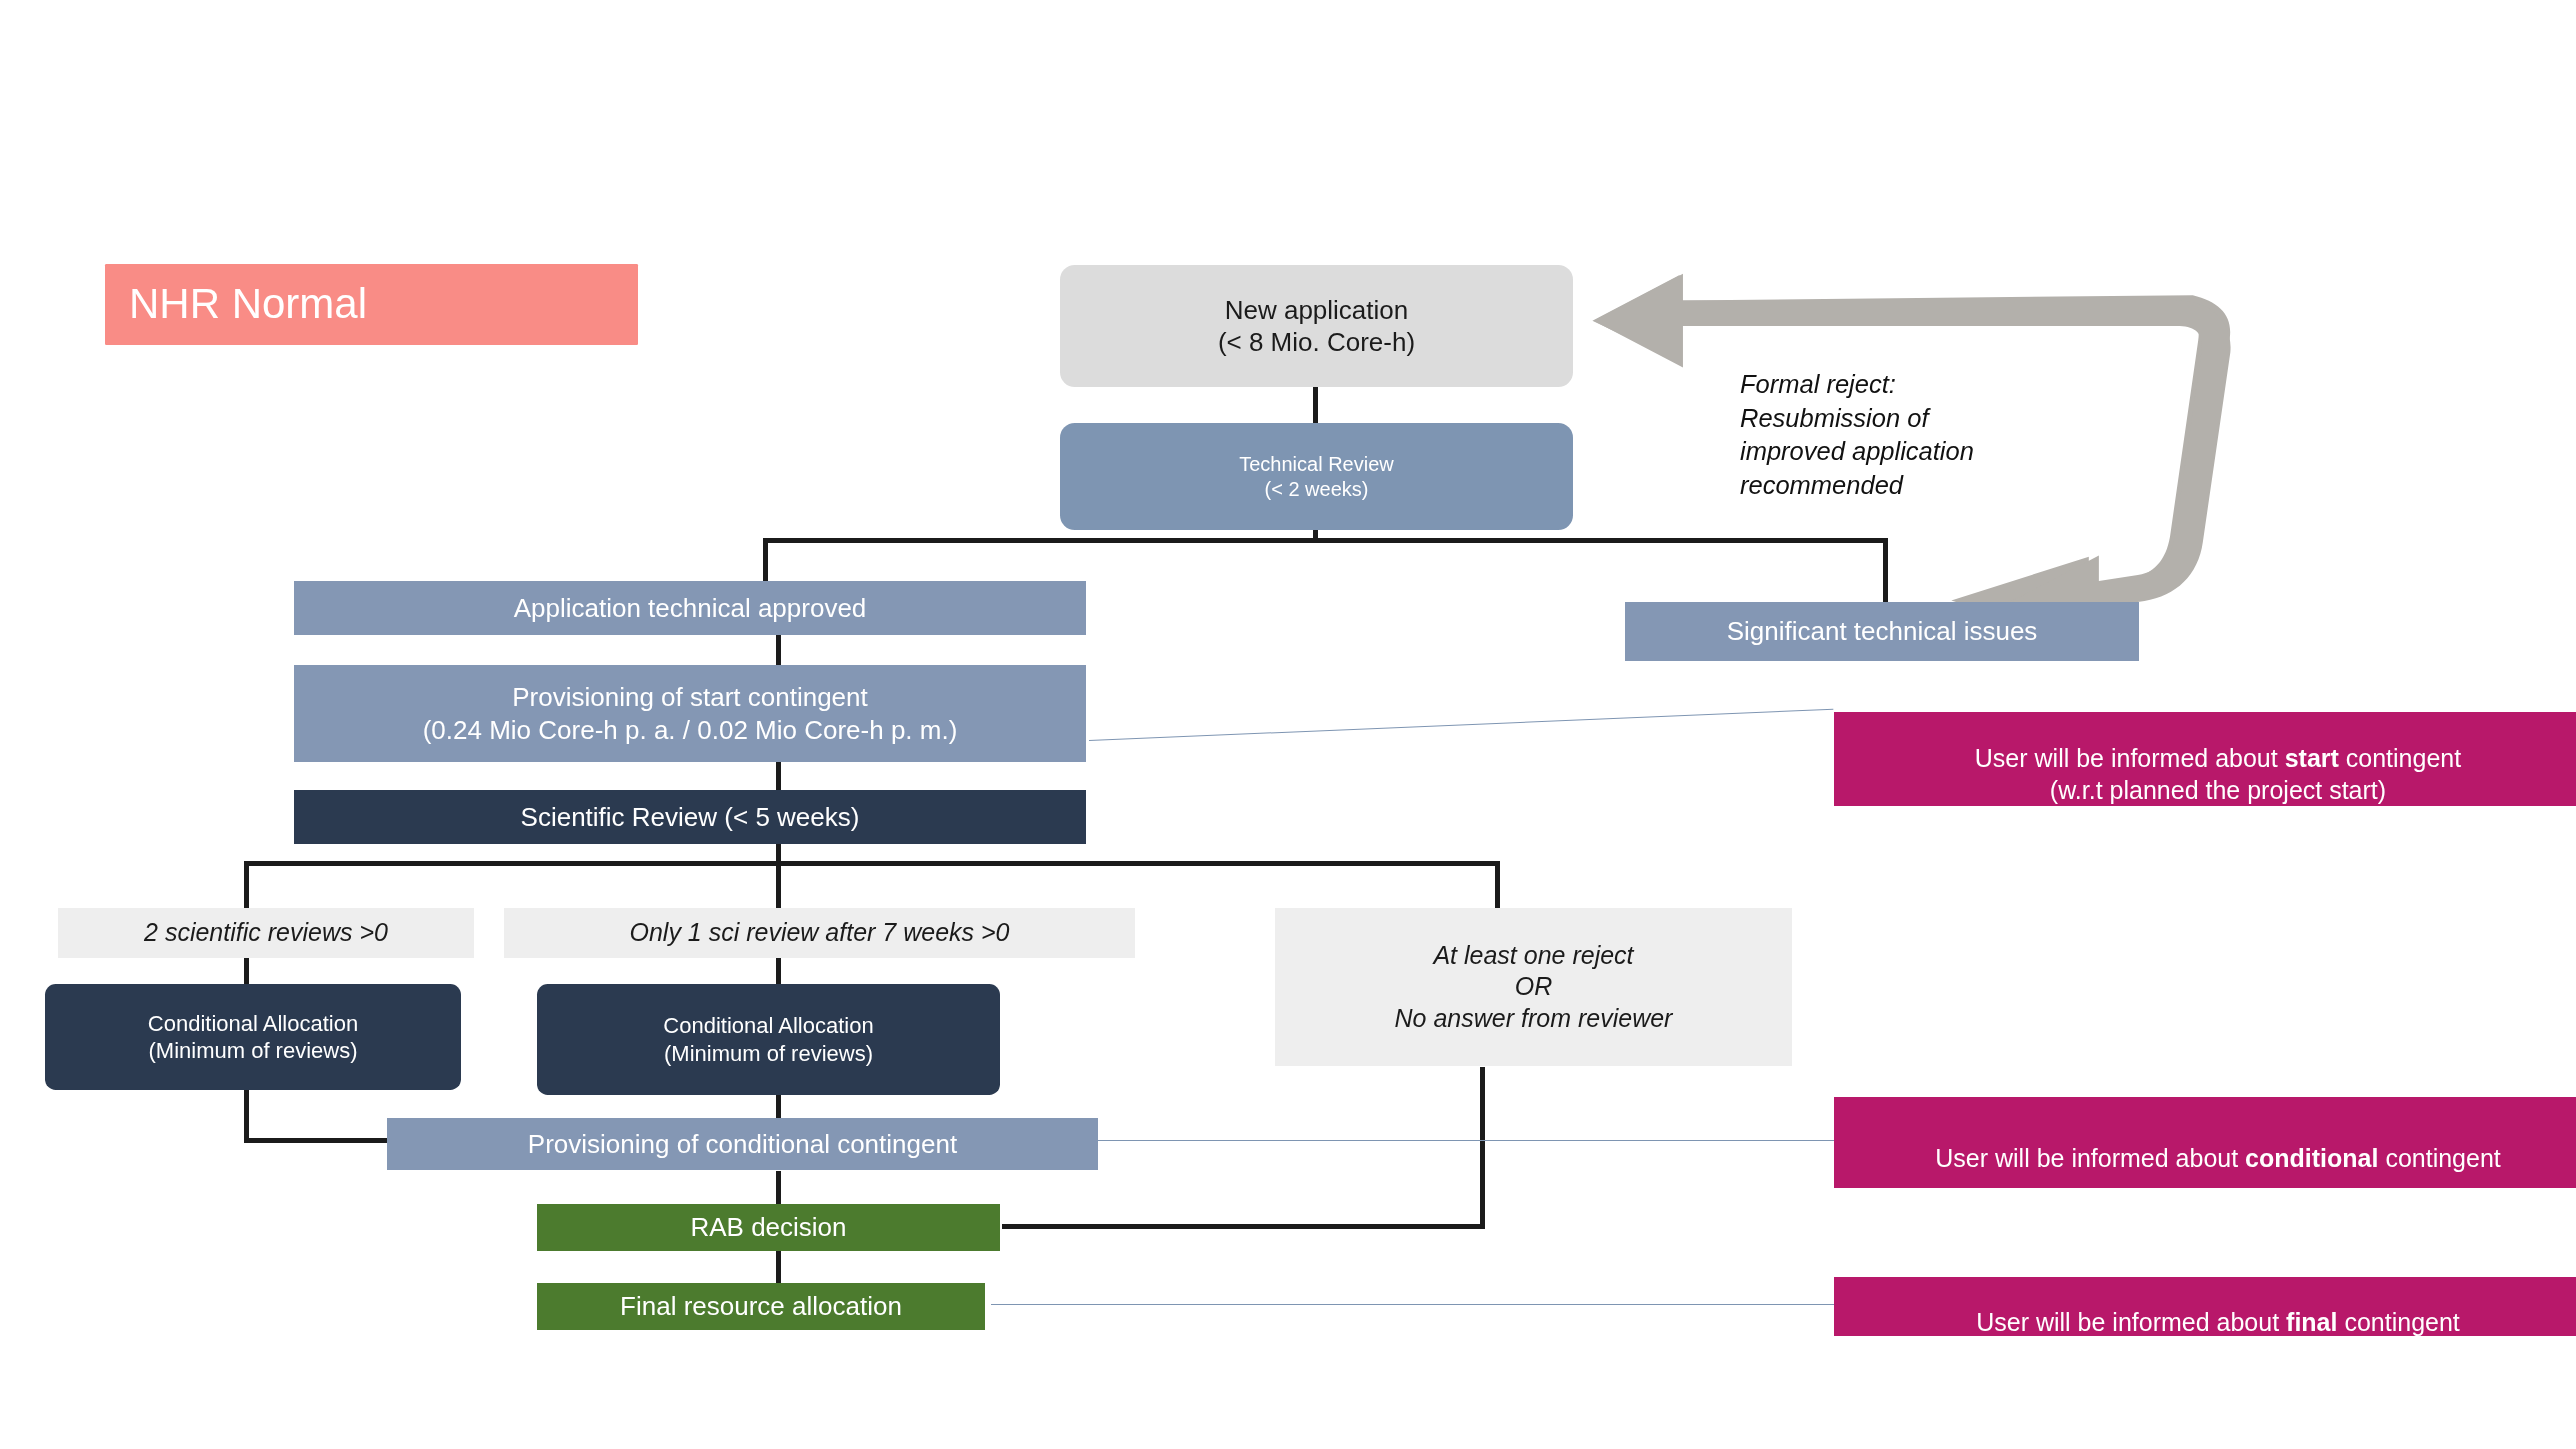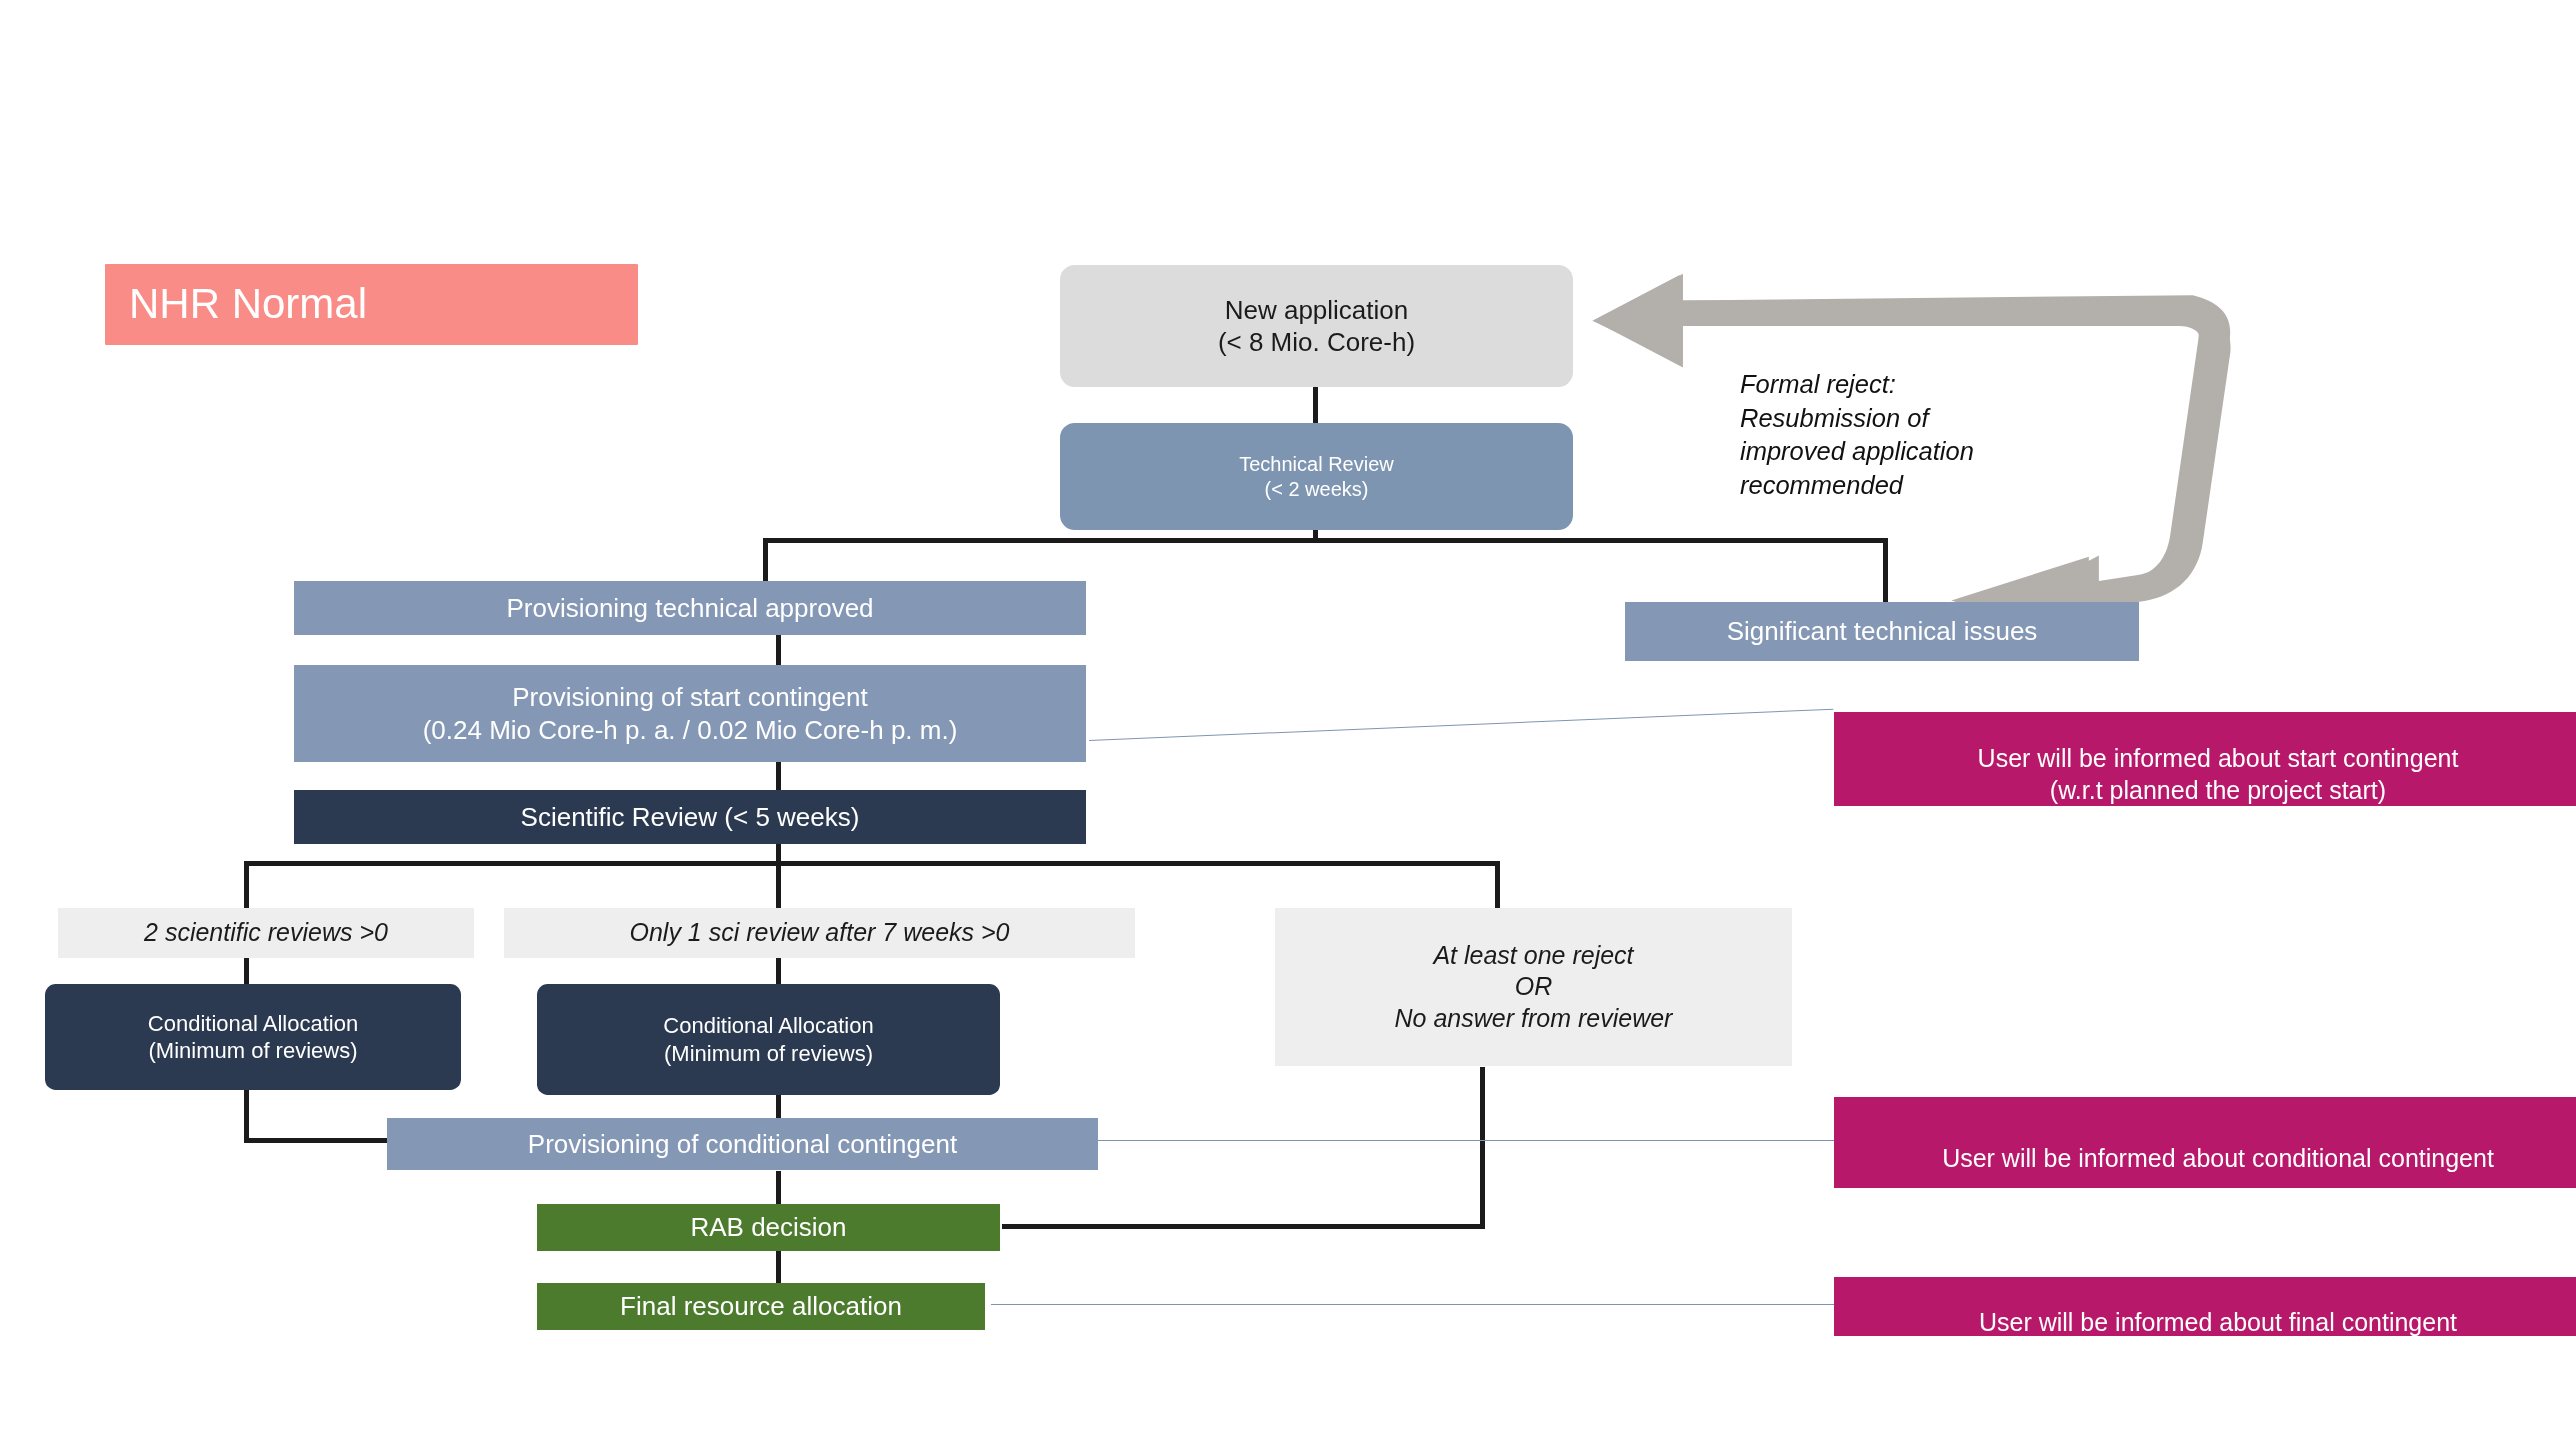--- a/index.html
+++ b/index.html
@@ -68,21 +68,21 @@
     color:#1b1b1b;
     font-size:25px;
     font-style:italic;
   }
   .magenta-flat{
     background:#b5१;
     background:#b8186a;
     color:#ffffff;
     font-size:25px;
   }
-  .magenta-flat b{font-weight:normal;}
+  .magenta-flat b{font-weight:bold;}
   .free-text{
     position:absolute;
     font-size:25.5px;
     font-style:italic;
     color:#111111;
     line-height:1.32;
     white-space:pre-line;
     text-align:left;
     z-index:5;
   }
@@ -188,21 +188,21 @@
   </svg>
 
   <div class="node title-box" style="left:79px;top:264px;width:533px;height:81px;">NHR Normal</div>
 
   <div class="node grey-round" style="left:1034px;top:265px;width:513px;height:122px;">New application
 (&lt; 8 Mio. Core-h)</div>
 
   <div class="node blue-round" style="left:1034px;top:423px;width:513px;height:107px;">Technical Review
 (&lt; 2 weeks)</div>
 
-  <div class="node blue-flat" style="left:268px;top:581px;width:792px;height:54px;">Provisioning technical approved</div>
+  <div class="node blue-flat" style="left:268px;top:581px;width:792px;height:54px;">Application technical approved</div>
 
   <div class="node blue-flat" style="left:1599px;top:602px;width:514px;height:59px;">Significant technical issues</div>
 
   <div class="node blue-flat" style="left:268px;top:665px;width:792px;height:97px;">Provisioning of start contingent
 (0.24 Mio Core-h p. a. / 0.02 Mio Core-h p. m.)</div>
 
   <div class="node darkblue-flat" style="left:268px;top:790px;width:792px;height:54px;">Scientific Review (&lt; 5 weeks)</div>
 
   <div class="node lightgrey-flat" style="left:32px;top:908px;width:416px;height:50px;">2 scientific reviews &gt;0</div>
 

